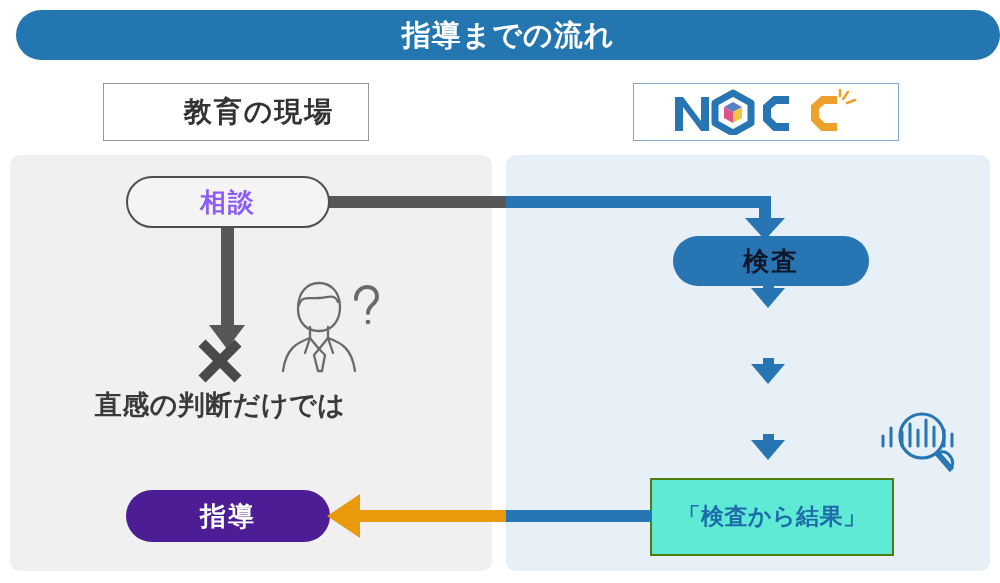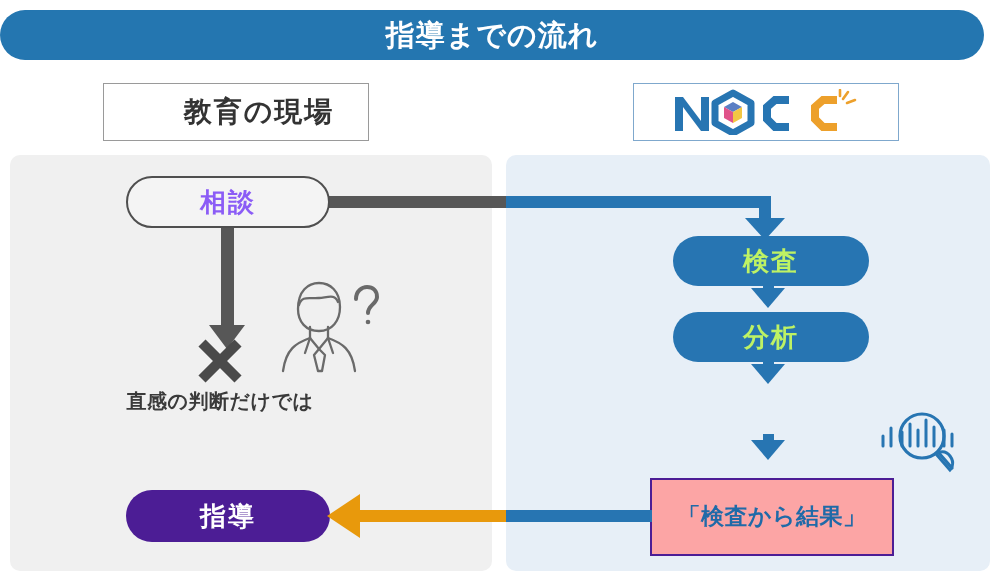--- a/index.html
+++ b/index.html
@@ -14,21 +14,21 @@
     position: relative;
     width: 1000px;
     height: 583px;
     background: #ffffff;
     overflow: hidden;
   }
 
   
   .header-banner {
     position: absolute;
-    left: 0;
+    left: 16px;
     top: 10px;
     width: 984px;
     height: 50px;
     background: #2476b0;
     border-radius: 25px;
     display: flex;
     align-items: center;
     justify-content: center;
   }
   .header-title {
@@ -133,21 +133,21 @@
   }
   #pill-shidou .pill-text { color: #ffffff; }
 
   .pill-blue {
     background: #2775b2;
     border-radius: 26px;
     left: 673px;
     width: 196px;
     height: 50px;
   }
-  .pill-blue .pill-text { color: #bef264; }
+  .pill-blue .pill-text { color: #0f172a; }
   #pill-kensa   { top: 236px; }
   #pill-bunseki { top: 312px; }
   #pill-kekka   { top: 388px; }
 
   
   #gray-arrow-stem {
     position: absolute;
     left: 221px;
     top: 228px;
     width: 13px;
@@ -184,21 +184,21 @@
   }
 
   
   #caption {
     position: absolute;
     left: 40px;
     top: 388px;
     width: 360px;
     text-align: center;
     color: #3a3a3a;
-    font-size: 20px;
+    font-size: 27px;
     font-weight: bold;
     line-height: 1.30;
     letter-spacing: 0.5px;
   }
 
   
   #conn-top-gray {
     position: absolute;
     left: 328px;
     top: 196px;
@@ -256,22 +256,22 @@
   #arrow3-stem { top: 434px; height: 8px; }
   #arrow3      { top: 440px; }
 
   
   #provide-box {
     position: absolute;
     left: 650px;
     top: 478px;
     width: 244px;
     height: 78px;
-    background: #fca5a5;
-    border: 2px solid #4c1d95;
+    background: #5eead4;
+    border: 2px solid #4d7c0f;
     box-sizing: border-box;
     display: flex;
     align-items: center;
     justify-content: center;
   }
   #provide-text {
     color: #1f6aa8;
     font-size: 23px;
     font-weight: bold;
     text-align: center;
@@ -410,23 +410,20 @@
   <div class="pill" id="pill-shidou">
     <span class="pill-text">指導</span>
   </div>
 
   <div class="pill pill-blue" id="pill-kensa">
     <span class="pill-text">検査</span>
   </div>
   <div class="blue-arrow-stem" id="arrow1-stem"></div>
   <div class="blue-arrow" id="arrow1"></div>
 
-  <div class="pill pill-blue" id="pill-bunseki">
-    <span class="pill-text">分析</span>
-  </div>
   <div class="blue-arrow-stem" id="arrow2-stem"></div>
   <div class="blue-arrow" id="arrow2"></div>
 
   <div class="blue-arrow-stem" id="arrow3-stem"></div>
   <div class="blue-arrow" id="arrow3"></div>
 
   <div id="magnifier-icon">
     <svg viewBox="0 0 92 74" width="92" height="74" fill="none" stroke="#2775b2" stroke-width="3" stroke-linecap="round">
 
       <line x1="5" y1="30" x2="5" y2="40"></line>

